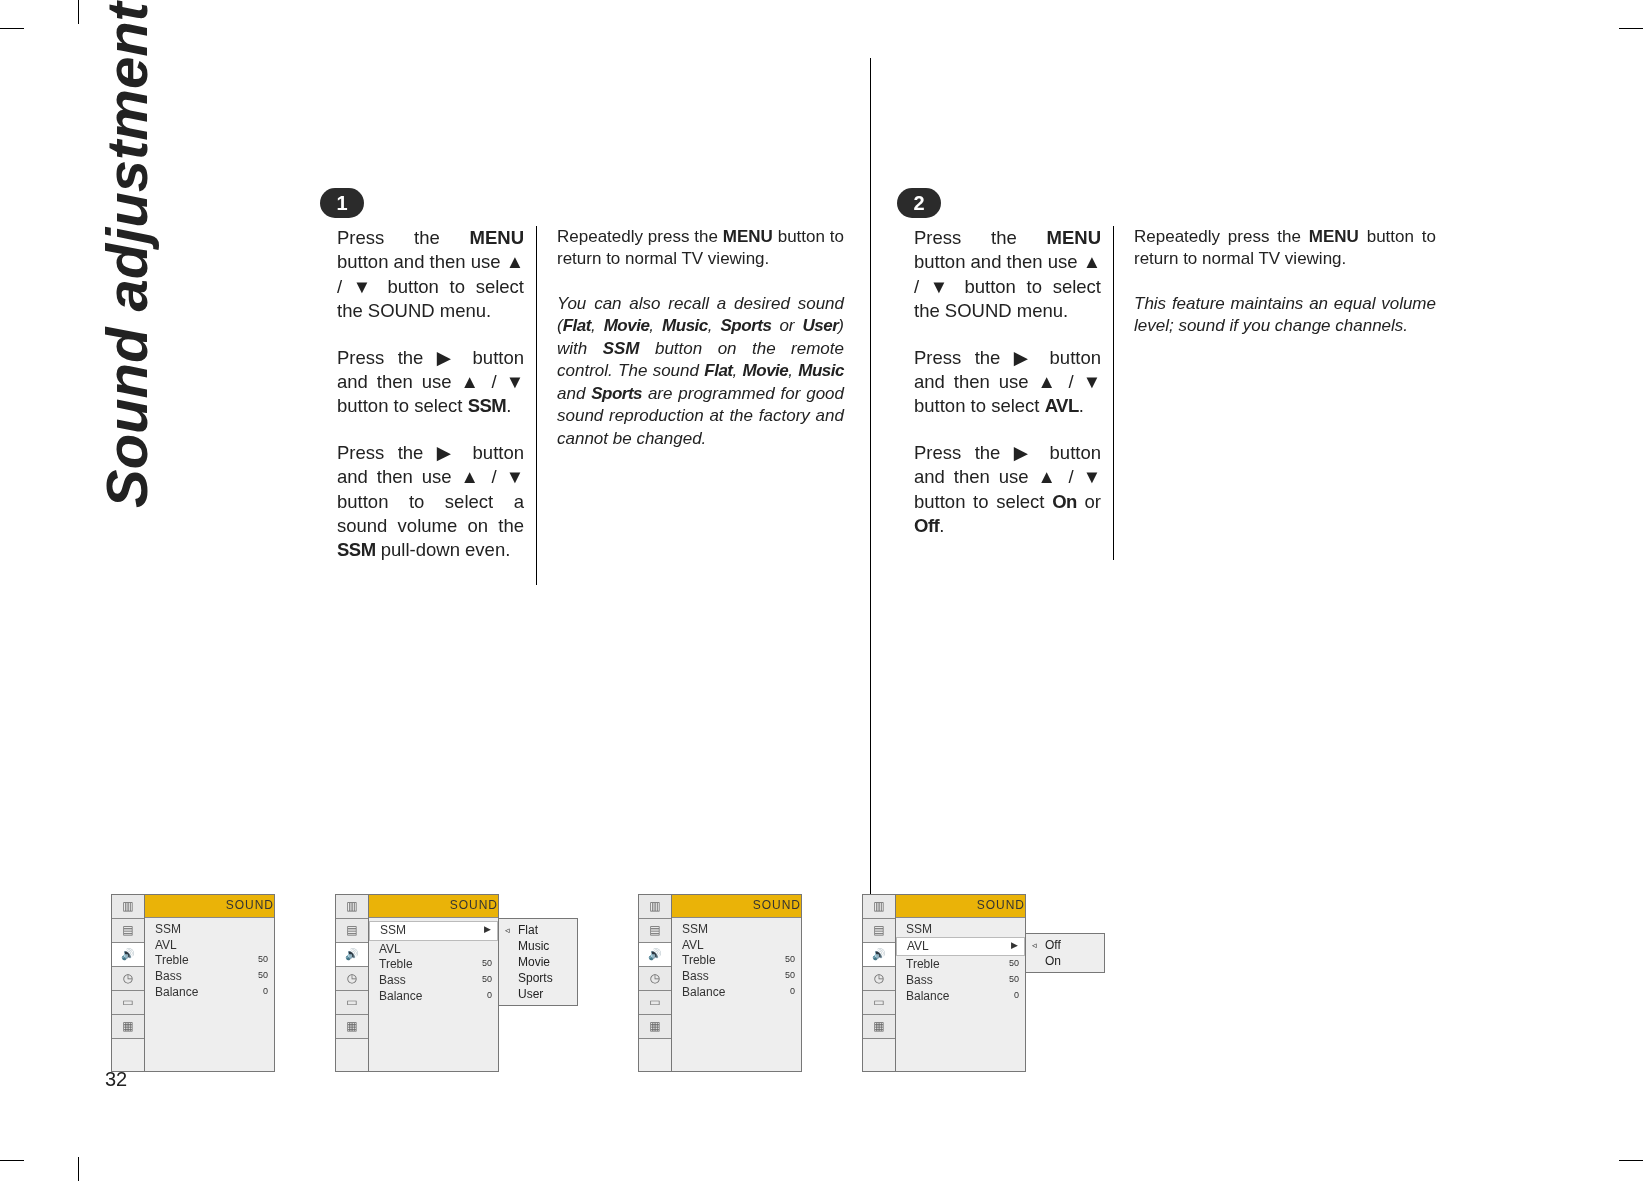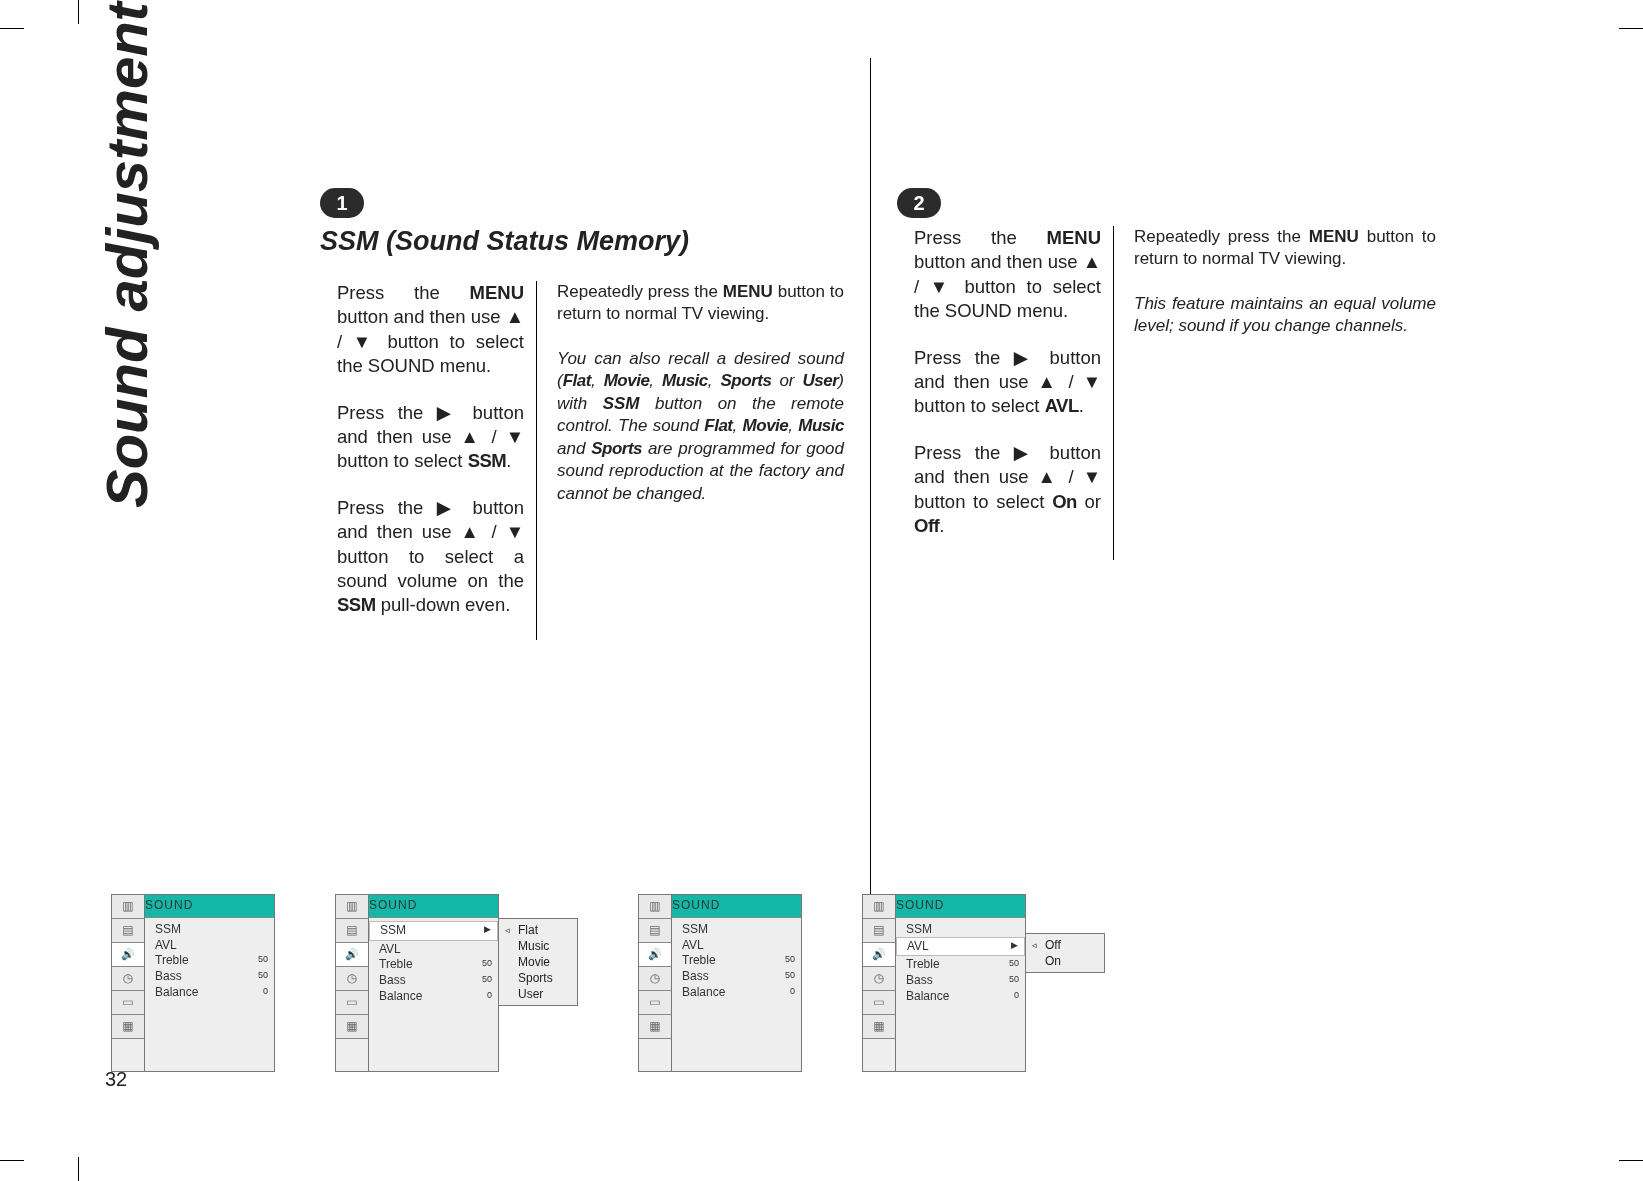--- a/index.html
+++ b/index.html
@@ -135,23 +135,23 @@
   .osd-icon.sel { background: #fff; }
   .osd-panel {
     border: 1px solid #777;
     border-left: none;
     background: #eee;
     width: 130px;
     display: flex;
     flex-direction: column;
   }
   .osd-header {
-    background: #14b8a6;
+    background: #eab308;
     border-bottom: 1px solid #888;
-    text-align: left;
+    text-align: right;
     font-size: 12px;
     padding: 4px 0;
     letter-spacing: 1px;
   }
   .osd-body {
     position: relative;
     flex: 1;
     padding: 4px 6px 6px 10px;
   }
   .osd-line { display: flex; justify-content: space-between; padding: 1px 0; }
@@ -205,21 +205,20 @@
 
 <div class="page">
 
   <div class="sidebar-title">Sound adjustment</div>
   <div class="page-number">32</div>
 
   <div class="content">
 
     <div class="col col1">
       <div class="step-badge">1</div>
-      <div class="section-title">SSM (Sound Status Memory)</div>
       <div class="two-sub">
         <div class="sub-left sub-left-wide">
             <p><span>Press the </span><span class="b">MENU</span><span> button and then use </span><span class="tri">▲</span><span> / </span><span class="tri">▼</span><span> button to select the SOUND menu.</span></p>
             <p><span>Press the </span><span class="tri">▶</span><span> button and then use </span><span class="tri">▲</span><span> / </span><span class="tri">▼</span><span> button to select </span><span class="heavy">SSM</span><span>.</span></p>
             <p><span>Press the </span><span class="tri">▶</span><span> button and then use </span><span class="tri">▲</span><span> / </span><span class="tri">▼</span><span> button to select a sound volume on the </span><span class="heavy">SSM</span><span> pull-down even.</span></p>
           </div>
         <div class="sub-right">
             <p><span>Repeatedly press the </span><span class="b">MENU</span><span> but­ton to return to normal TV viewing.</span></p>
             <p class="ital"><span>You can also recall a desired sound (</span><span class="heavy">Flat</span><span>, </span><span class="heavy">Movie</span><span>, </span><span class="heavy">Music</span><span>, </span><span class="heavy">Sports</span><span> or </span><span class="heavy">User</span><span>) with </span><span class="b">SSM</span><span> button on the remote control. The sound </span><span class="heavy">Flat</span><span>, </span><span class="heavy">Movie</span><span>, </span><span class="heavy">Music</span><span> and </span><span class="heavy">Sports</span><span> are programmed for good sound reproduction at the factory and cannot be changed.</span></p>
           </div>

